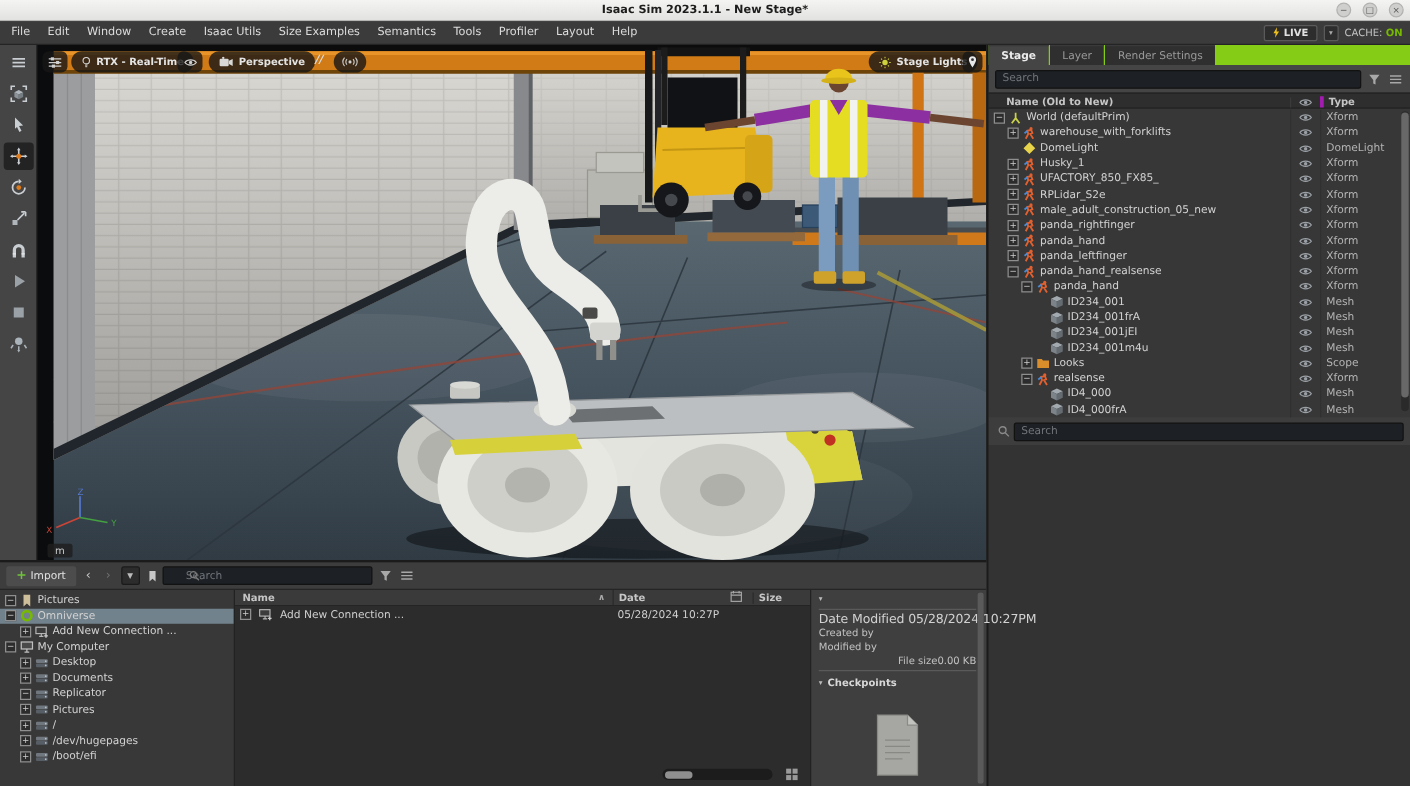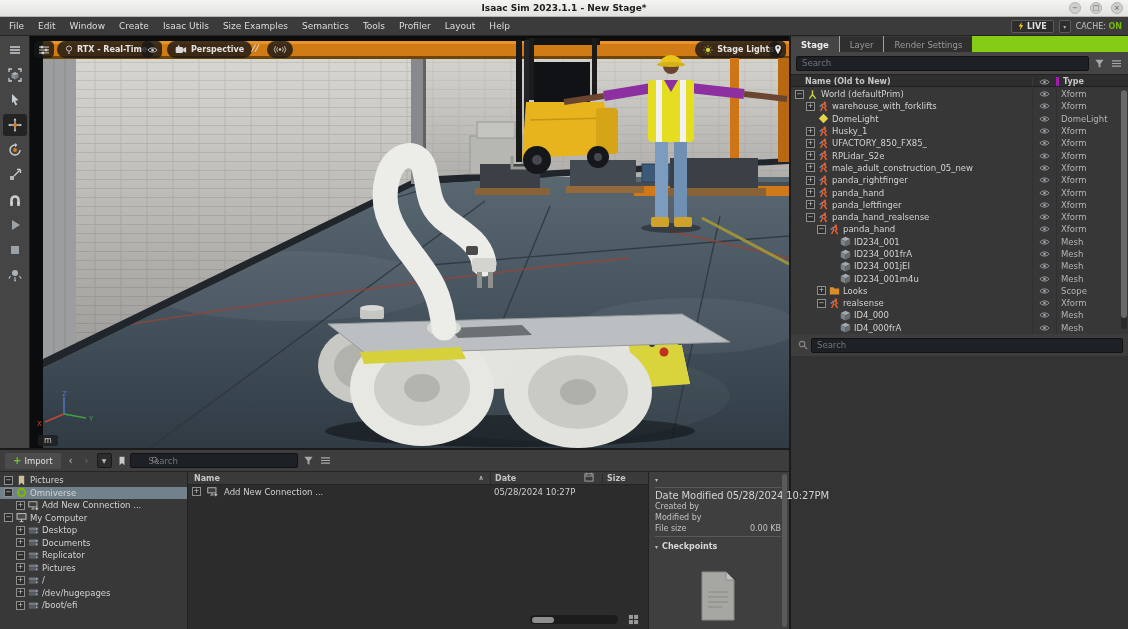--- a/index.html
+++ b/index.html
@@ -84,21 +84,21 @@
   .lrow .lr-date{width:112px;padding-left:4px;}
   .lrow .lr-size{width:46px;padding-left:4px;}
   .zoom-slider{position:absolute;bottom:5px;right:30px;width:88px;height:9px;background:#1c1c1c;border-radius:5px;}
   .zoom-handle{position:absolute;left:2px;top:1.5px;width:22px;height:6px;background:#8f8f8f;border-radius:3px;}
   .grid-btn{position:absolute;bottom:3px;right:8px;width:13px;height:13px;display:flex;align-items:center;justify-content:center;}
   .details{width:141px;background:#3f3f3f;border-left:1px solid #222;position:relative;padding:2px 8px 2px 6px;font-size:8px;color:#c6c6c6;}
   .det-caret{font-size:6px;color:#bbb;padding:2px 0;}
   .det-div{border-top:1px solid #5a5a5a;margin:2px 0;}
   .det-line1{font-size:10px;letter-spacing:-0.1px;white-space:nowrap;color:#d2d2d2;line-height:11px;}
   .det-line{line-height:11px;color:#c2c2c2;}
-  .det-size{display:flex;justify-content:space-between;line-height:11px;color:#c2c2c2;gap:41px;}
+  .det-size{display:flex;justify-content:flex-end;line-height:11px;color:#c2c2c2;}
   .det-chk{display:flex;align-items:center;gap:4px;font-weight:bold;color:#d8d8d8;padding:3px 0;}
   .det-chk .det-caret{padding:0;}
   .doc-wrap{display:flex;justify-content:center;margin-top:16px;}
   .det-scroll{position:absolute;right:2px;top:2px;bottom:2px;width:5px;background:#2e2e2e;border-radius:2px;}
   .det-scroll .thumb{position:absolute;left:0;top:0;width:5px;height:100%;background:#5a5a5a;border-radius:2px;}
   .eye{width:11px;height:8px;display:block;}
 </style>
 </head>
 <body>
 

